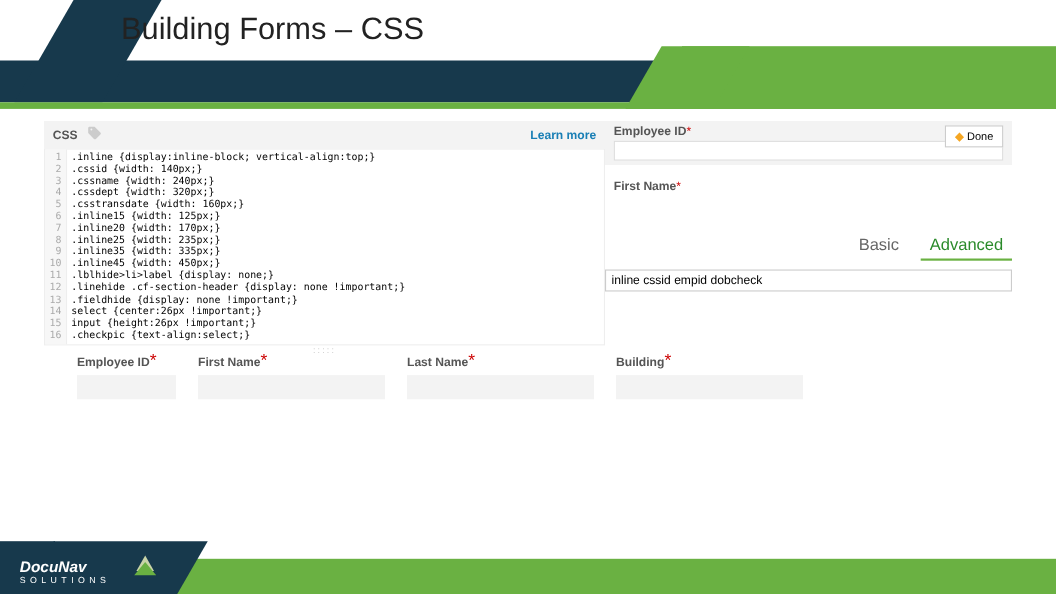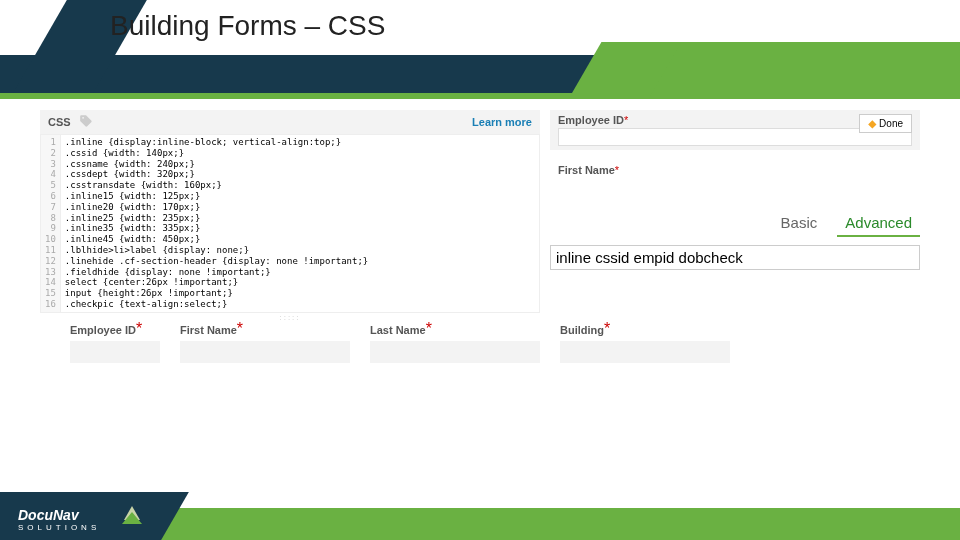--- a/index.html
+++ b/index.html
@@ -8,21 +8,21 @@
   
   .header-bar { position: relative; height: 95px; }
   .title-area { position: absolute; left: 110px; top: 10px; font-size: 28px; color: #222; }
   .dark-band { position: absolute; left: 0; top: 55px; width: 100%; height: 38px; background: #17394c; }
   .dark-slash { position: absolute; left: 40px; top: 0; width: 80px; height: 93px; background: #17394c; transform: skewX(-30deg); }
   .green-band { position: absolute; left: 0; top: 93px; width: 100%; height: 6px; background: #6ab142; }
   .green-slash { position: absolute; left: 585px; top: 42px; width: 80px; height: 57px; background: #6ab142; transform: skewX(-30deg); z-index: 2; }
   .green-right { position: absolute; left: 620px; top: 42px; width: 340px; height: 57px; background: #6ab142; z-index: 1; }
   
   
-  .content { position: absolute; top: 110px; left: 40px; right: 40px; display: flex; gap: 10px; }
+  .content { position: absolute; top: 110px; left: 40px; right: 40px; display: flex; }
   
   
   .css-panel { flex: 1; }
   .css-header { background: #f3f3f3; padding: 4px 8px; display: flex; align-items: center; font-size: 11px; font-weight: bold; color: #555; }
   .css-tag-icon { color: #bbb; margin-left: 8px; }
   .learn-more { margin-left: auto; color: #1a7fb5; font-size: 11px; }
   .code-editor { display: flex; font-family: monospace; font-size: 9px; line-height: 1.2; border: 1px solid #eee; }
   .line-numbers { background: #f7f7f7; color: #aaa; text-align: right; padding: 2px 4px; border-right: 1px solid #eee; }
   .code-lines { padding: 2px 4px; }
   .resize-handle { text-align: center; color: #ccc; font-size: 8px; letter-spacing: 2px; }
@@ -32,21 +32,21 @@
   .field-row { background: #f3f3f3; padding: 4px 8px; margin-bottom: 4px; }
   .field-label { font-weight: bold; color: #555; }
   .req { color: #c00; }
   .field-input { width: 100%; height: 18px; background: #fff; border: 1px solid #ddd; margin-top: 2px; }
   .done-btn { float: right; background: #fff; border: 1px solid #ccc; padding: 3px 8px; font-size: 10px; display: flex; align-items: center; gap: 3px; cursor: pointer; }
   .done-arrow { color: #f5a623; font-weight: bold; }
   .tabs { display: flex; gap: 12px; margin-top: 30px; margin-bottom: 8px; }
   .tab { padding: 4px 8px; font-size: 15px; color: #666; cursor: pointer; }
   .tab.active { color: #2a8a2a; border-bottom: 2px solid #6ab142; }
   .css-class-label { font-weight: bold; color: #555; margin: 8px 0 4px; font-size: 11px; }
-  .css-class-input { width: 100%; padding: 3px 5px; border: 1px solid #ccc; font-size: 15px; }
+  .css-class-input { width: 100%; padding: 3px 5px; border: 1px solid #ccc; font-size: 11px; }
   
   
   .preview-row { position: absolute; top: 320px; left: 70px; right: 70px; display: flex; gap: 20px; }
   .preview-field { flex-shrink: 0; }
   .preview-label { font-size: 11px; font-weight: bold; color: #555; }
   .preview-input { height: 22px; background: #f3f3f3; border: none; margin-top: 3px; }
   .w1 { width: 90px; }
   .w2 { width: 170px; }
   .w3 { width: 170px; }
   .w4 { width: 170px; }

